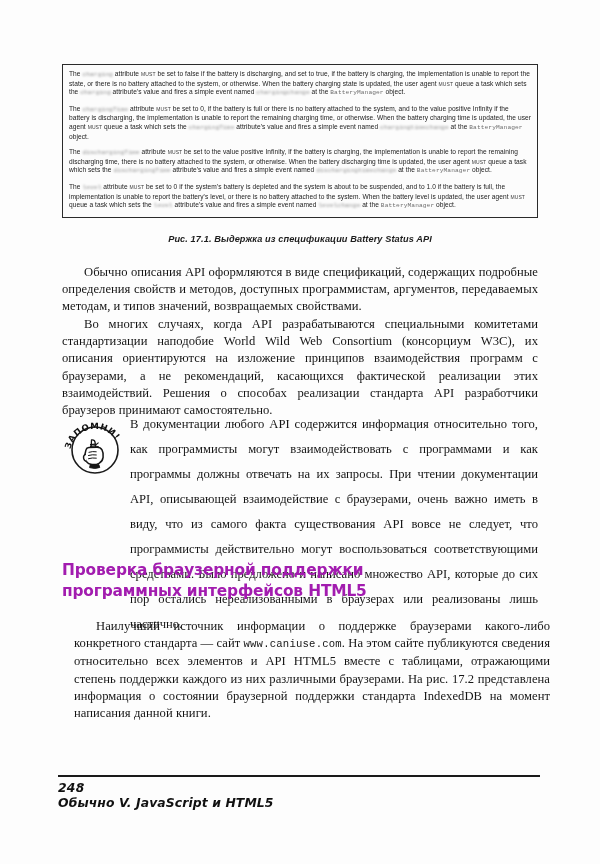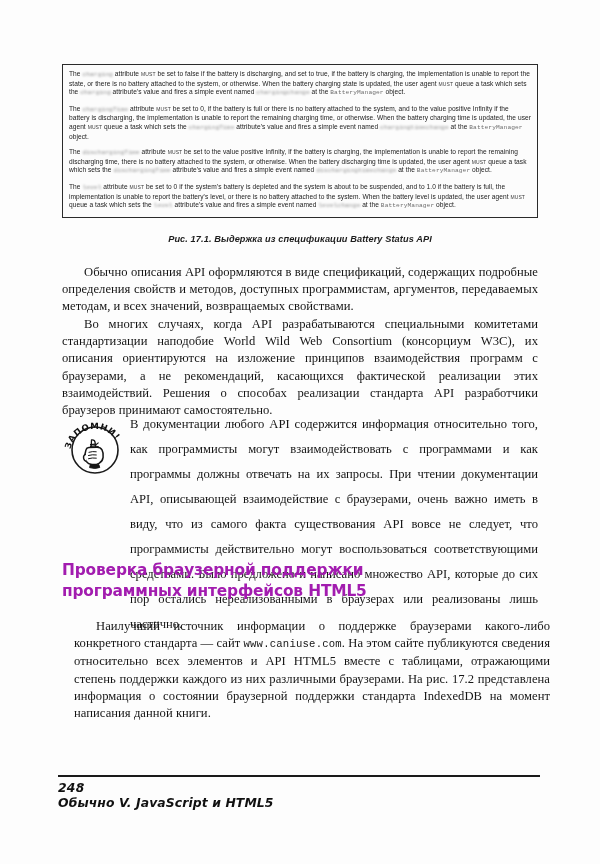--- a/index.html
+++ b/index.html
@@ -190,21 +190,21 @@
     </p>
 
     <p class="spec-para">
       <span>The </span><span class="code">level</span><span> attribute </span><span class="kw">must</span><span> be set to 0 if the system's battery is depleted and the system is about to be suspended, and to 1.0 if the battery is full, the implementation is unable to report the battery's level, or there is no battery attached to the system. When the battery level is updated, the user agent </span><span class="kw">must</span><span> queue a task which sets the </span><span class="code">level</span><span> attribute's value and fires a simple event named </span><span class="code">levelchange</span><span> at the </span><span class="code dark">BatteryManager</span><span> object.</span>
     </p>
   </div>
 
   <div class="fig-caption softscan">Рис. 17.1. Выдержка из спецификации Battery Status API</div>
 
   <div class="body-col softscan" style="top:264px;">
-    <p class="body">Обычно описания API оформляются в виде спецификаций, содержащих подробные определения свойств и методов, доступных программистам, аргументов, передаваемых методам, и всех значений, возвращаемых свойствами.</p>
+    <p class="body">Обычно описания API оформляются в виде спецификаций, содержащих подробные определения свойств и методов, доступных программистам, аргументов, передаваемых методам, и типов значений, возвращаемых свойствами.</p>
   </div>
 
   <div class="body-col softscan" style="top:316px;">
     <p class="body">Во многих случаях, когда API разрабатываются специальными комитетами стандартизации наподобие World Wild Web Consortium (консорциум W3C), их описания ориентируются на изложение принципов взаимодействия программ с браузерами, а не рекомендаций, касающихся фактической реализации этих взаимодействий. Решения о способах реализации стандарта API разработчики браузеров принимают самостоятельно.</p>
   </div>
 
   <div class="callout softscan">
     <div class="callout-icon">
       <svg viewBox="0 0 66 66" width="66" height="66" aria-hidden="true">
         <defs>

